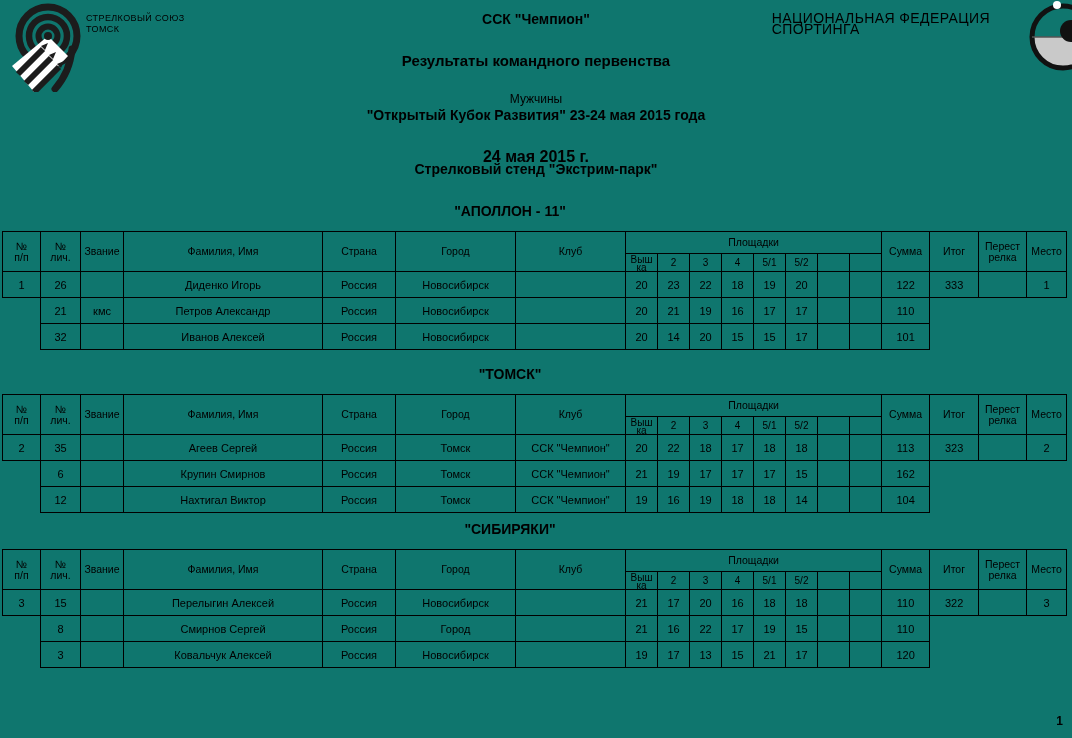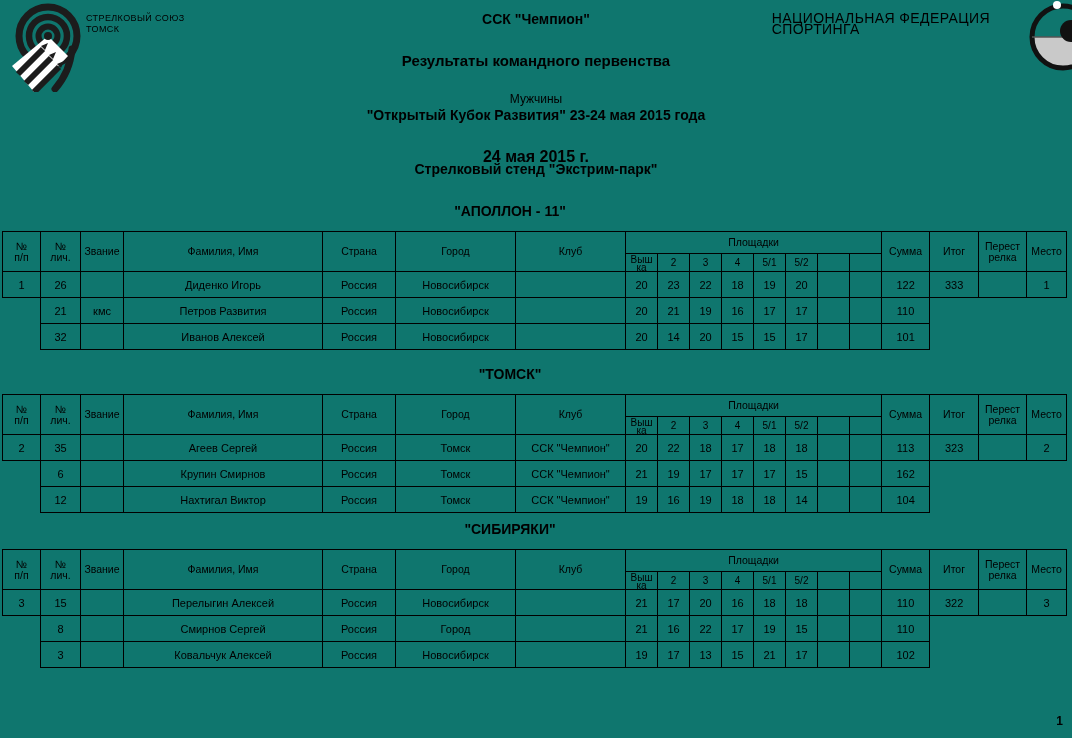--- a/index.html
+++ b/index.html
@@ -169,21 +169,21 @@
           <td></td>
           <td>122</td>
           <td>333</td>
           <td></td>
           <td>1</td>
         </tr>
         <tr>
           <td class="ghost"></td>
           <td>21</td>
           <td>кмс</td>
-          <td class="lft">Петров Развития</td>
+          <td class="lft">Петров Александр</td>
           <td>Россия</td>
           <td>Новосибирск</td>
           <td></td>
           <td>20</td>
           <td>21</td>
           <td>19</td>
           <td>16</td>
           <td>17</td>
           <td>17</td>
           <td></td>
@@ -436,21 +436,21 @@
           <td>Новосибирск</td>
           <td></td>
           <td>19</td>
           <td>17</td>
           <td>13</td>
           <td>15</td>
           <td>21</td>
           <td>17</td>
           <td></td>
           <td></td>
-          <td>102</td>
+          <td>120</td>
           <td class="ghost" colspan="3"></td>
         </tr>
       </tbody>
     </table>
   </section>
 
   <div class="page-number">1</div>
 </div>
 
 </body></html>

